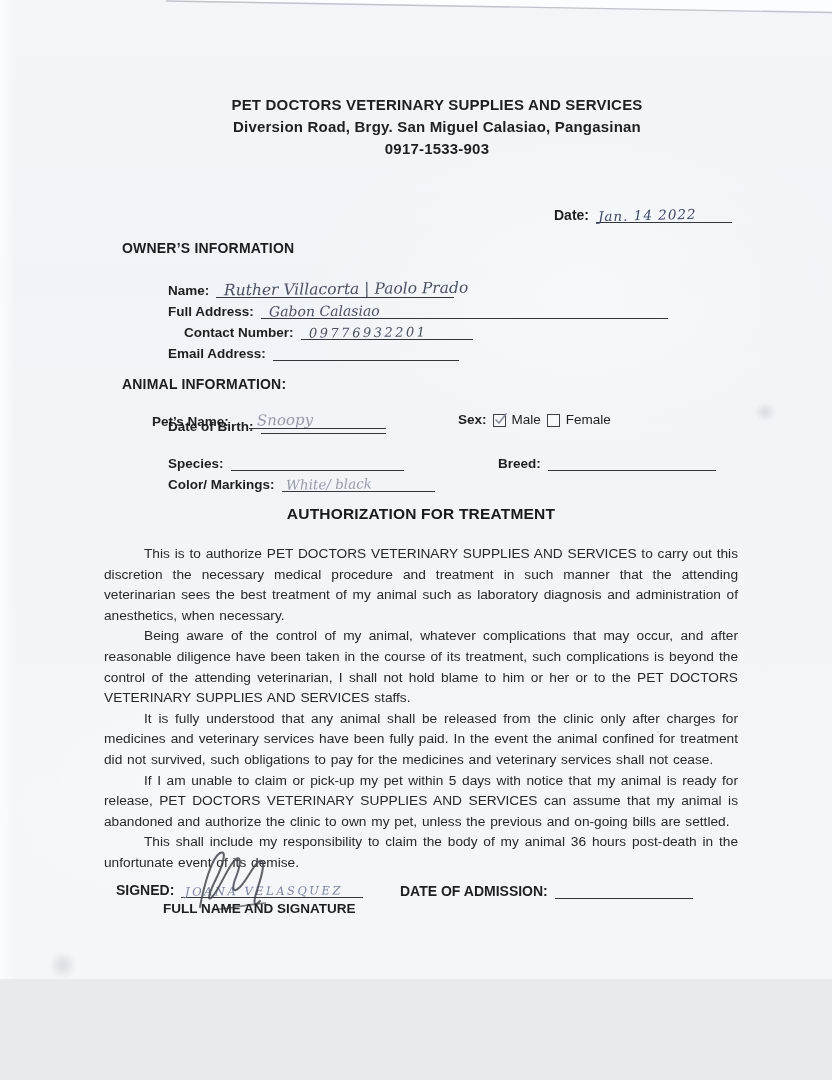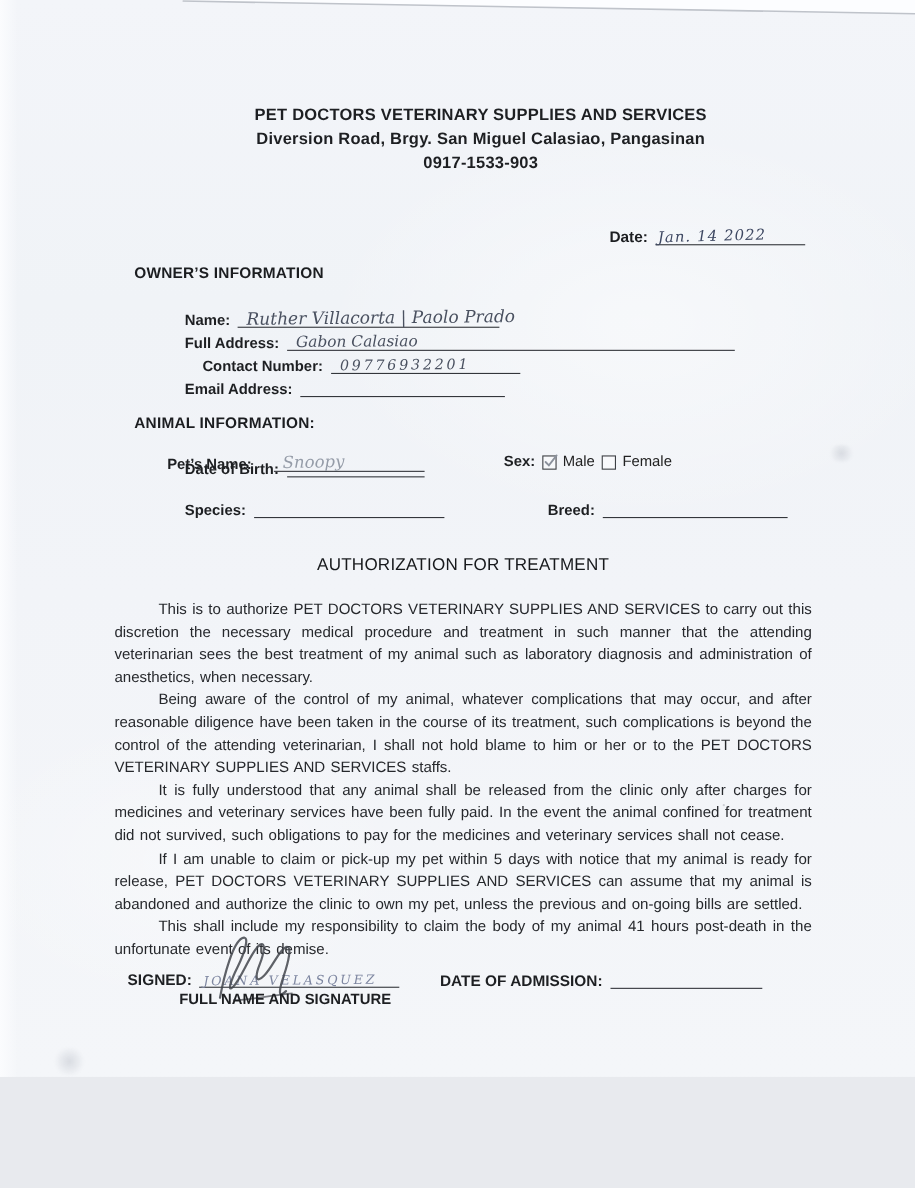--- a/index.html
+++ b/index.html
@@ -20,21 +20,21 @@
   .hdr{left:84px;top:94px;width:706px;text-align:center;line-height:22px;}
   .hdr .l{display:block;font-weight:bold;font-size:15px;color:#1d1f22;letter-spacing:.2px;}
   .lbl{font-weight:bold;font-size:13.5px;color:#1d1f22;white-space:nowrap;}
   .row{display:flex;align-items:flex-end;gap:7px;}
   .fline{display:inline-block;position:relative;border-bottom:1.5px solid #33363b;height:17px;vertical-align:bottom;}
   .hw{font-family:"DejaVu Serif", cursive;font-style:italic;white-space:nowrap;position:absolute;bottom:-1px;left:8px;}
   .ink{color:#4a5160;}
   .blueink{color:#3e4862;}
   .pencil{color:#959ca8;}
   .sec-title{font-weight:bold;font-size:14px;color:#1b1d20;letter-spacing:.2px;}
-  .big-title{font-weight:normal;font-size:15.5px;color:#17191c;letter-spacing:.2px;text-align:center;}
+  .big-title{font-weight:bold;font-size:15.5px;color:#17191c;letter-spacing:.2px;text-align:center;}
   .bodytext{width:634px;font-size:13.7px;line-height:20.6px;text-align:justify;color:#26282c;}
   .bodytext p{margin:0;text-indent:40px;word-spacing:1px;}
   .cb{display:inline-block;width:11px;height:11px;border:1.6px solid #3c3f44;position:relative;top:1px;background:rgba(255,255,255,.4);}
   .cb svg{position:absolute;left:-1px;top:-3px;}
   .sexrow{display:flex;align-items:center;gap:6px;font-size:13.5px;color:#222;}
   .speck{position:absolute;border-radius:50%;background:#a9adb5;opacity:.55;}
   .smudge{position:absolute;border-radius:50%;filter:blur(1px);background:radial-gradient(circle,#c6cad2 0%, rgba(198,202,210,0) 70%);opacity:.6;}
   .caption{font-weight:bold;font-size:13.5px;color:#1d1f22;}
 </style>
 </head>
@@ -131,29 +131,35 @@
     </span>
   </div>
 
   <div class="abs row" style="left:458px;top:453px;padding-left:40px;">
     <span class="lbl">Breed:</span>
     <span class="fline" style="width:168px;">
       <span class="hw ink"></span>
     </span>
   </div>
 
+  <div class="abs row" style="left:168px;top:474px;">
+    <span class="lbl">Color/ Markings:</span>
+    <span class="fline" style="width:153px;">
+      <span class="hw pencil" style="font-size:13.5px;transform:rotate(-1deg);left:4px;">White/ black</span>
+    </span>
+  </div>
 
   <div class="abs big-title" style="left:104px;top:505px;width:634px;">AUTHORIZATION FOR TREATMENT</div>
 
   <div class="abs bodytext" style="left:104px;top:544px;">
     <p>This is to authorize PET DOCTORS VETERINARY SUPPLIES AND SERVICES to carry out this discretion the necessary medical procedure and treatment in such manner that the attending veterinarian sees the best treatment of my animal such as laboratory diagnosis and administration of anesthetics, when necessary.</p>
     <p>Being aware of the control of my animal, whatever complications that may occur, and after reasonable diligence have been taken in the course of its treatment, such complications is beyond the control of the attending veterinarian, I shall not hold blame to him or her or to the PET DOCTORS VETERINARY SUPPLIES AND SERVICES staffs.</p>
     <p>It is fully understood that any animal shall be released from the clinic only after charges for medicines and veterinary services have been fully paid. In the event the animal confined for treatment did not survived, such obligations to pay for the medicines and veterinary services shall not cease.</p>
     <p>If I am unable to claim or pick-up my pet within 5 days with notice that my animal is ready for release, PET DOCTORS VETERINARY SUPPLIES AND SERVICES can assume that my animal is abandoned and authorize the clinic to own my pet, unless the previous and on-going bills are settled.</p>
-    <p>This shall include my responsibility to claim the body of my animal 41 hours post-death in the unfortunate event of its demise.</p>
+    <p>This shall include my responsibility to claim the body of my animal 36 hours post-death in the unfortunate event of its demise.</p>
   </div>
 
   <div class="abs row" style="left:116px;top:880px;">
     <span class="lbl" style="font-size:14px;">SIGNED:</span>
     <span class="fline" style="width:182px;text-align:center;">
       <span class="hw" style="font-size:11.5px;letter-spacing:2.5px;color:#7d86a0;left:4px;transform:rotate(-.5deg);">JOANA VELASQUEZ</span>
     </span>
   </div>
 
   <svg class="abs" style="left:182px;top:845px;" width="110" height="70" viewBox="0 0 110 70">

